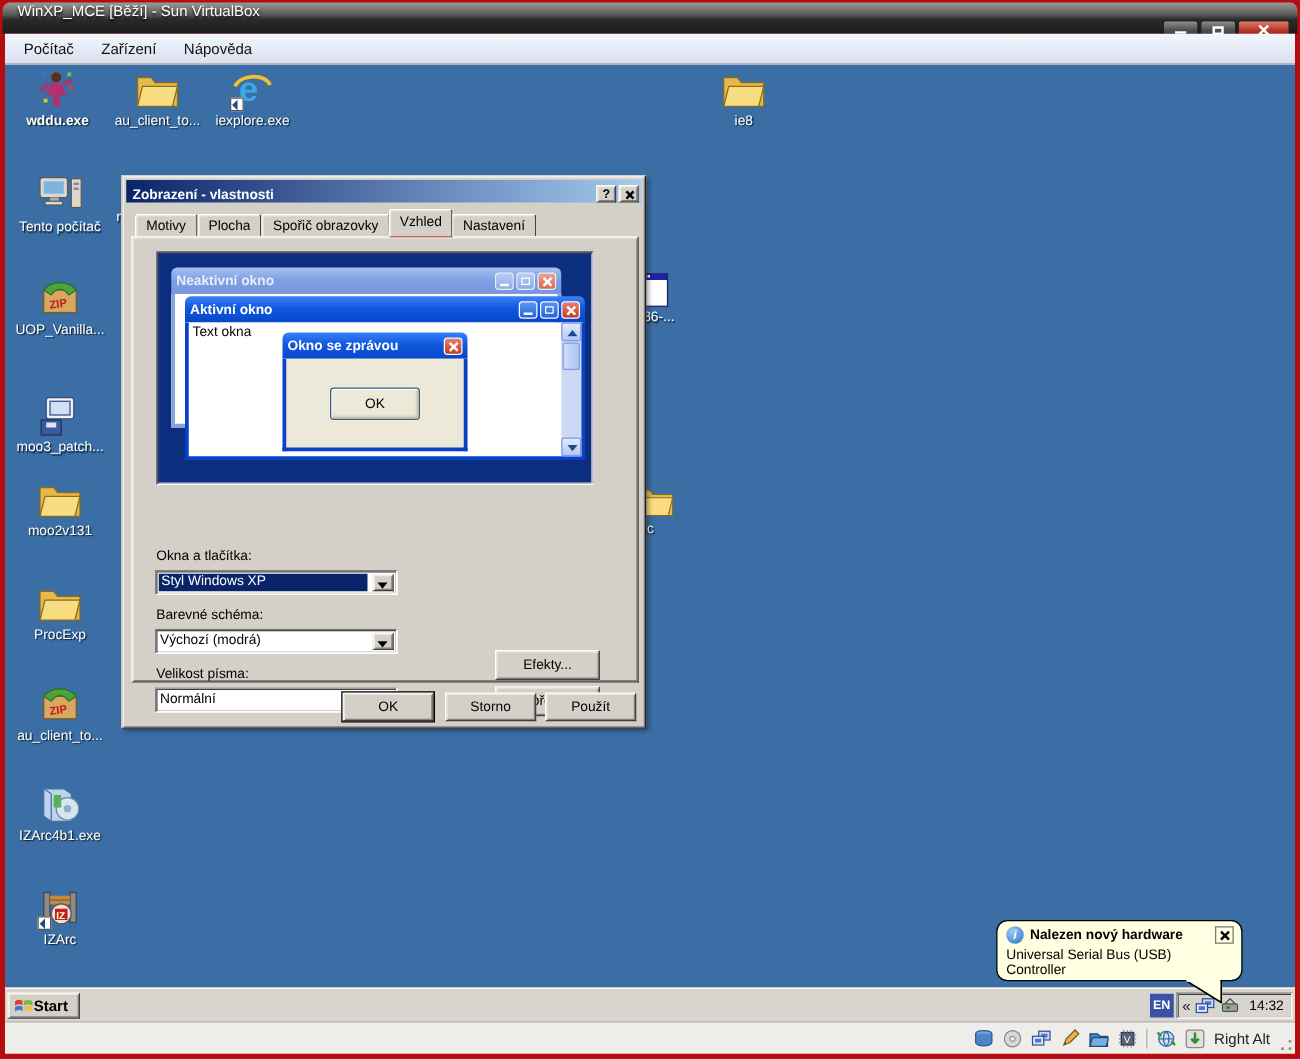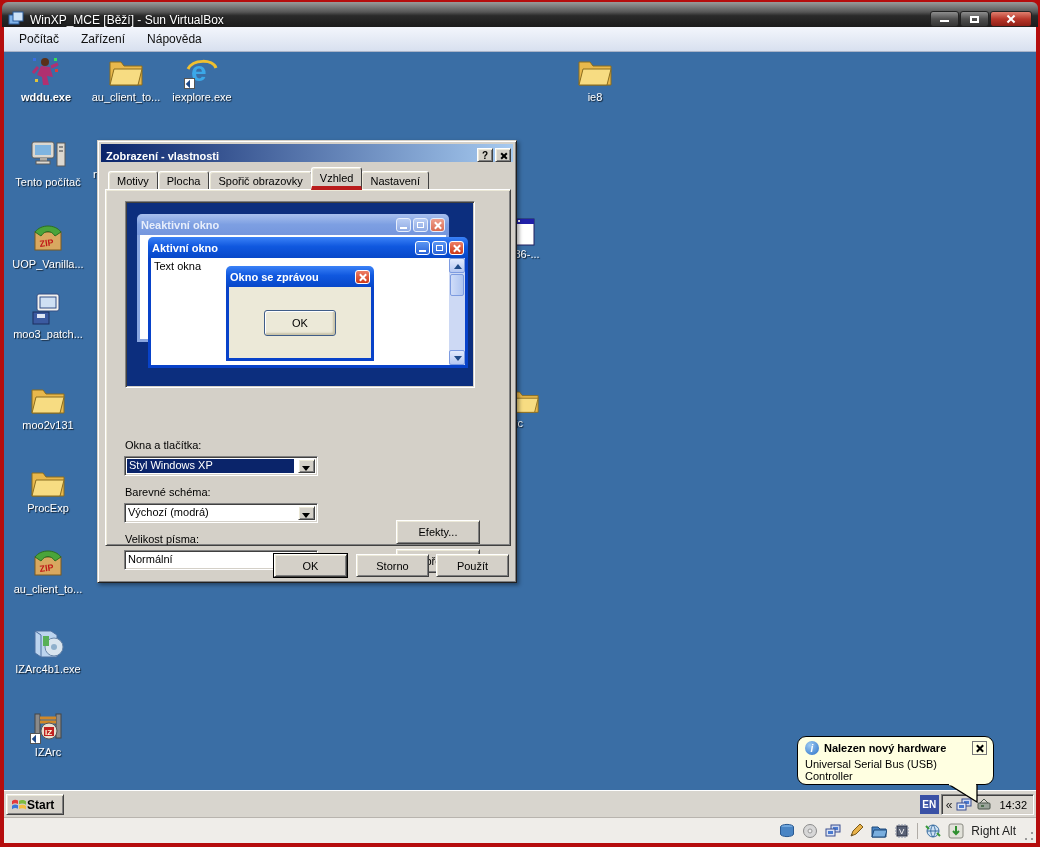--- a/index.html
+++ b/index.html
@@ -7,21 +7,21 @@
   body {
     position:relative; overflow:hidden;
     background:#b50d0d;
     font-family:"Liberation Sans", sans-serif;
     font-size:11px; color:#000;
   }
   
   .vm-titlebar{
     position:absolute; left:2px; top:2px; right:2px; height:25px;
     background:linear-gradient(180deg,#9a9a9a 0%,#565656 40%,#2a2a2a 55%,#1c1c1c 100%);
-    border-radius:6px 6px 0 0; display:flex; align-items:flex-end; padding:0 6px;
+    border-radius:6px 6px 0 0; display:flex; align-items:flex-start; padding:0 6px;flex-direction:column;
   }
   .vm-title{ color:#fff; font-size:12px; margin-left:6px; text-shadow:0 1px 2px #000; }
   .vm-capbtns{ margin-left:auto; display:flex; gap:1px; }
   .capbtn{ width:29px; height:16px; border-radius:3px; position:relative;
     background:linear-gradient(180deg,#8f8f8f,#4f4f4f 50%,#353535);
     border:1px solid #222; }
   .capbtn.close{ width:42px; background:linear-gradient(180deg,#e0806f,#b8372a 50%,#8f1f16); }
   .glyph-min{ position:absolute; left:9px; bottom:4px; width:9px; height:2px; background:#fff; }
   .glyph-max{ position:absolute; left:9px; top:4px; width:9px; height:7px; border:2px solid #fff; }
   .glyph-x{ position:absolute; left:50%; top:50%; width:10px; height:10px; transform:translate(-50%,-50%); }
@@ -59,21 +59,21 @@
   .dlg-cap{ width:16px; height:14px; font-size:10px; font-weight:bold; color:#000;
     display:flex; align-items:center; justify-content:center; position:relative; }
   .dlg-cap .bx{ position:absolute; inset:0; }
   .bxx::before,.bxx::after{ content:""; position:absolute; left:7px; top:3px; width:2px; height:8px; background:#000; }
   .bxx::before{ transform:rotate(45deg);} .bxx::after{ transform:rotate(-45deg);}
   .tabstrip{ position:absolute; left:10px; top:28px; display:flex; align-items:flex-end; height:21px; }
   .tab{ background:#D4D0C8; border:1px solid; border-color:#fff #404040 #d4d0c8 #fff;
     box-shadow:inset 1px 1px 0 #ece9d8; border-radius:3px 3px 0 0; padding:3px 8px 3px 8px;
     font-size:11px; height:19px; }
   .tab.active{ height:23px; padding-top:4px; position:relative; z-index:2; margin:0 -1px;
-    border-bottom:4px solid #b91c1c; }
+    border-bottom:1px solid #b91c1c; }
   .tabpage{ position:absolute; left:7px; top:48px; width:406px; height:357px;
     background:#D4D0C8; border:1px solid; border-color:#fff #404040 #404040 #fff;
     box-shadow:inset 1px 1px 0 #ece9d8, inset -1px -1px 0 #808080; }
   
   .preview{ position:absolute; left:19px; top:11px; width:350px; height:187px; background:#0C2E7E; }
   .pw{ position:absolute; }
   .pw-title{ height:21px; border-radius:5px 5px 0 0; display:flex; align-items:center;
     padding:0 4px; font-weight:bold; font-size:11px; }
   .pw-btns{ margin-left:auto; display:flex; gap:2px; }
   .pwb{ width:15px; height:14px; border-radius:3px; border:1px solid #fff; position:relative;
@@ -260,21 +260,21 @@
     <span class="ic">
       <svg width="34" height="34" viewBox="0 0 34 34">
         <rect x="4" y="10" width="26" height="18" fill="#D8A860" stroke="#7a5a20"></rect>
         <path d="M4 10 C10 2 24 2 30 10 L24 14 C20 8 14 8 10 14 Z" fill="#4aa43a" stroke="#2c6e22"></path>
         <text x="9" y="25" font-size="9" font-weight="bold" fill="#c01818" transform="rotate(-8 9 25)" font-family="Liberation Sans,sans-serif">ZIP</text>
       </svg>
     </span>
     <span class="lbl">UOP_Vanilla...</span>
   </div>
 
-  <div class="dicon" style="left:4px; top:240px; width:80px;">
+  <div class="dicon" style="left:4px; top:264px; width:80px;">
     <span class="ic">
       <svg width="34" height="34" viewBox="0 0 34 34">
         <rect x="6" y="2" width="22" height="17" rx="2" fill="#f4f2ee" stroke="#334f86"></rect>
         <rect x="9" y="5" width="16" height="11" fill="#cfe0f4" stroke="#334f86"></rect>
         <rect x="2" y="20" width="16" height="12" fill="#3b5aa0" stroke="#1c2f5e"></rect>
         <rect x="6" y="22" width="8" height="4" fill="#dfe6f4"></rect>
       </svg>
     </span>
     <span class="lbl">moo3_patch...</span>
   </div>

